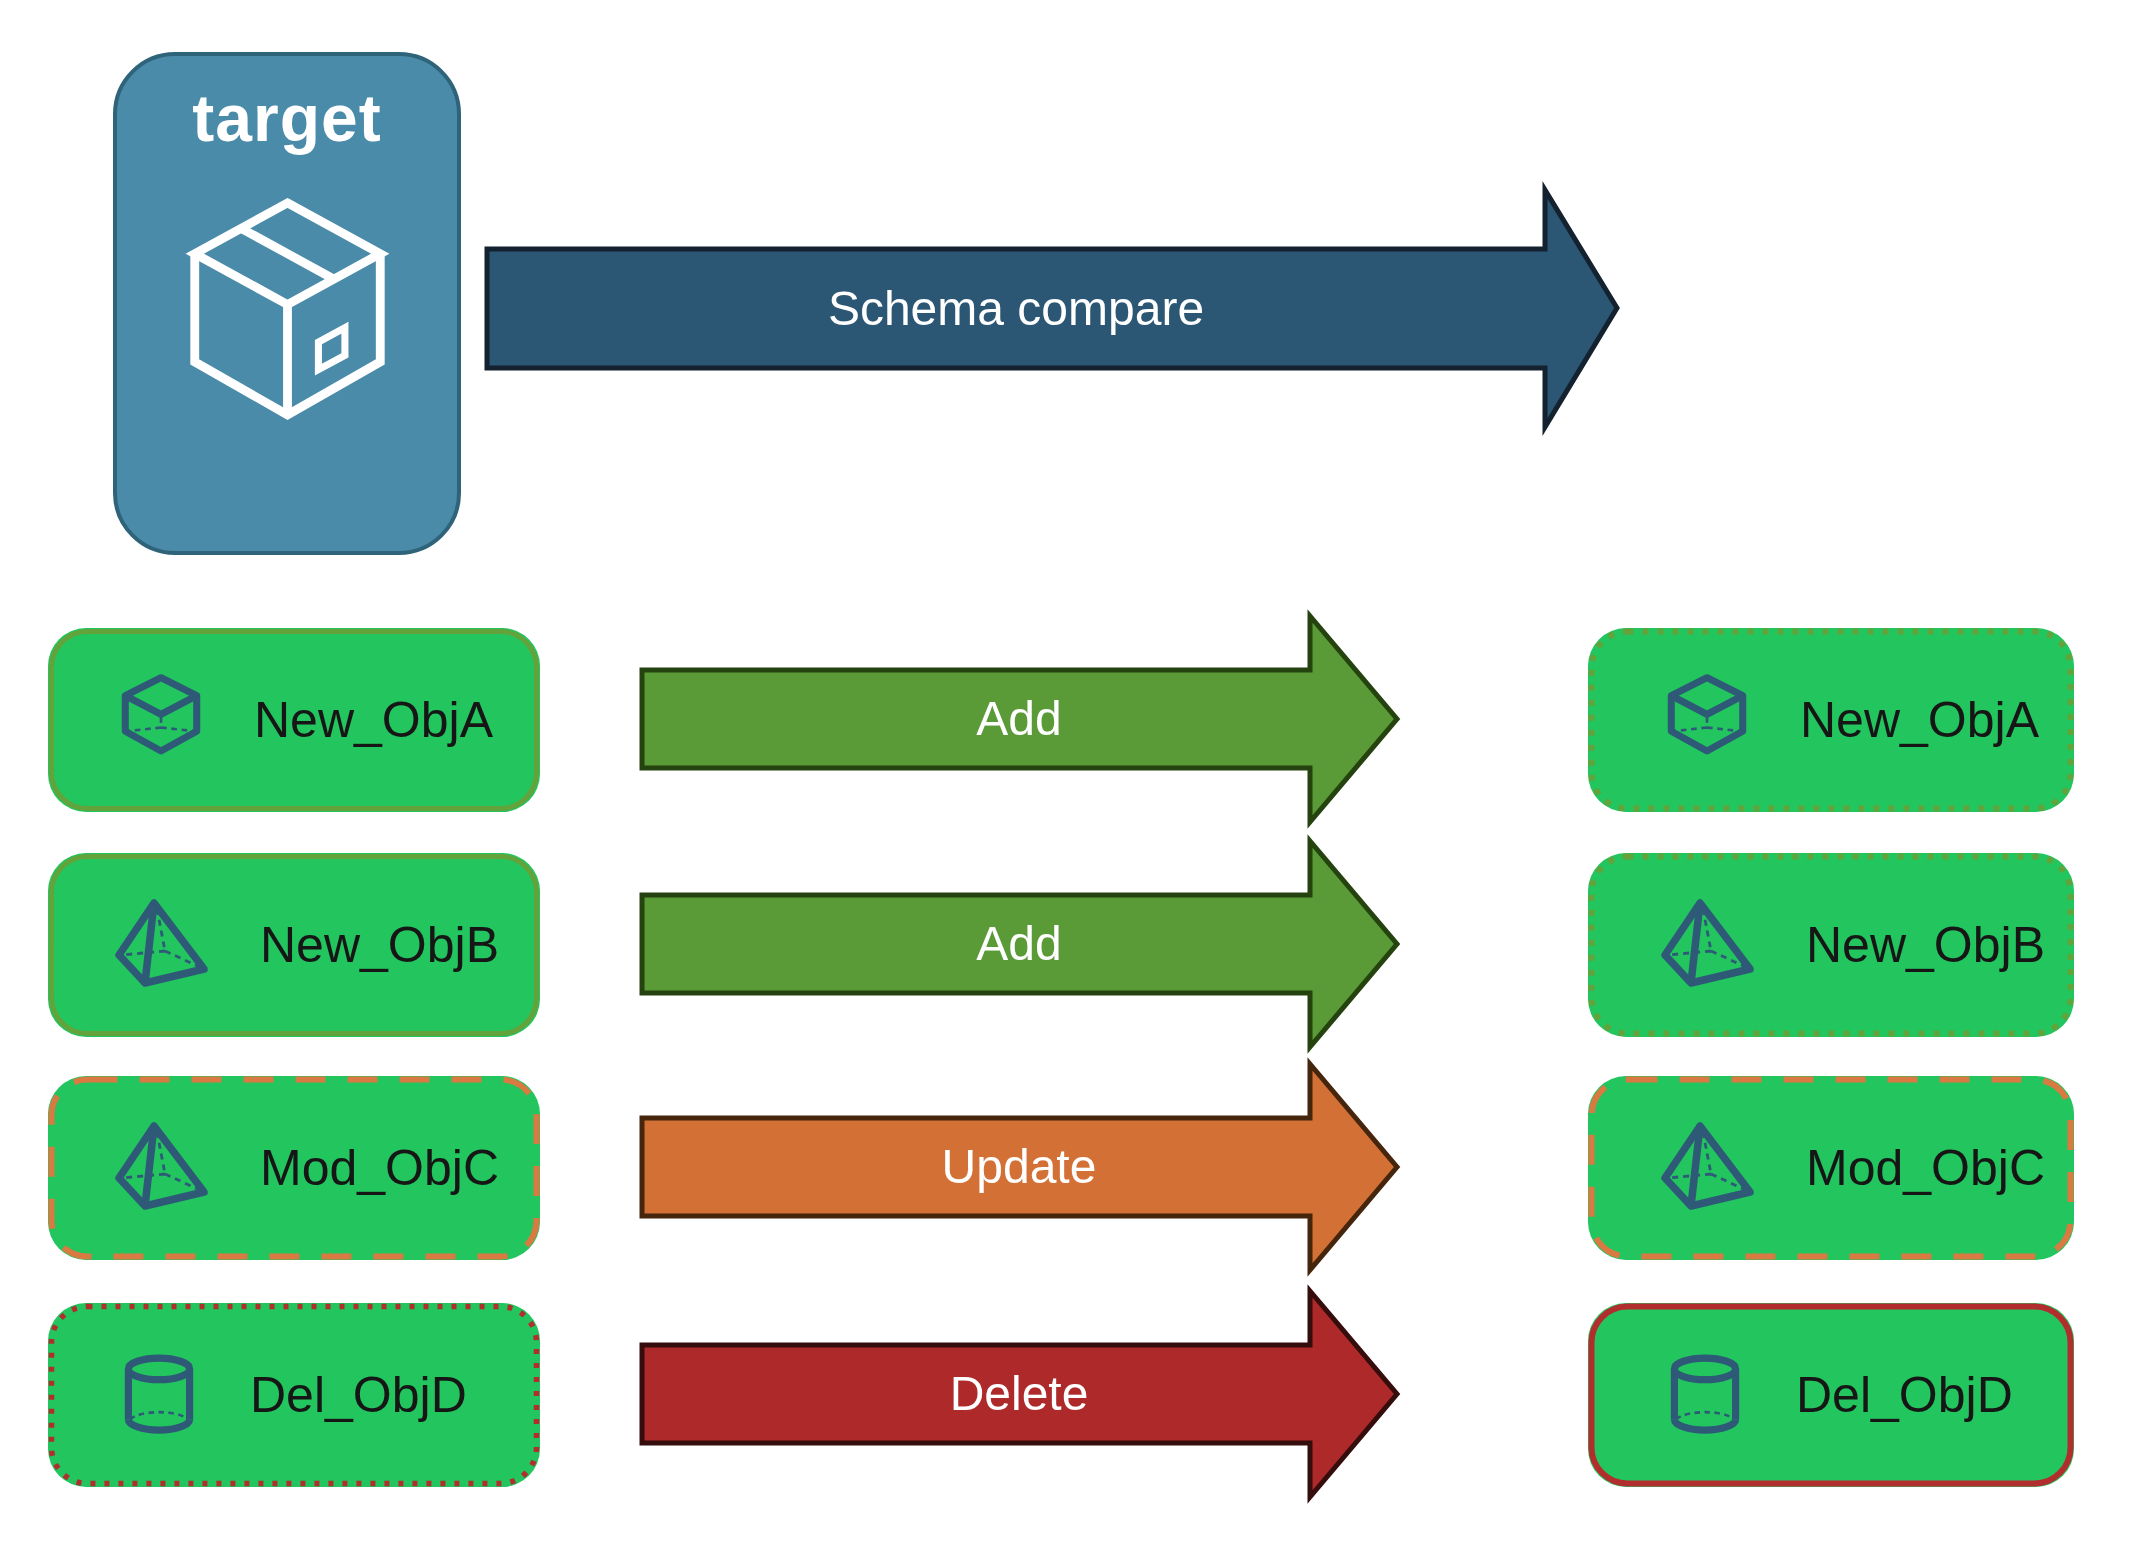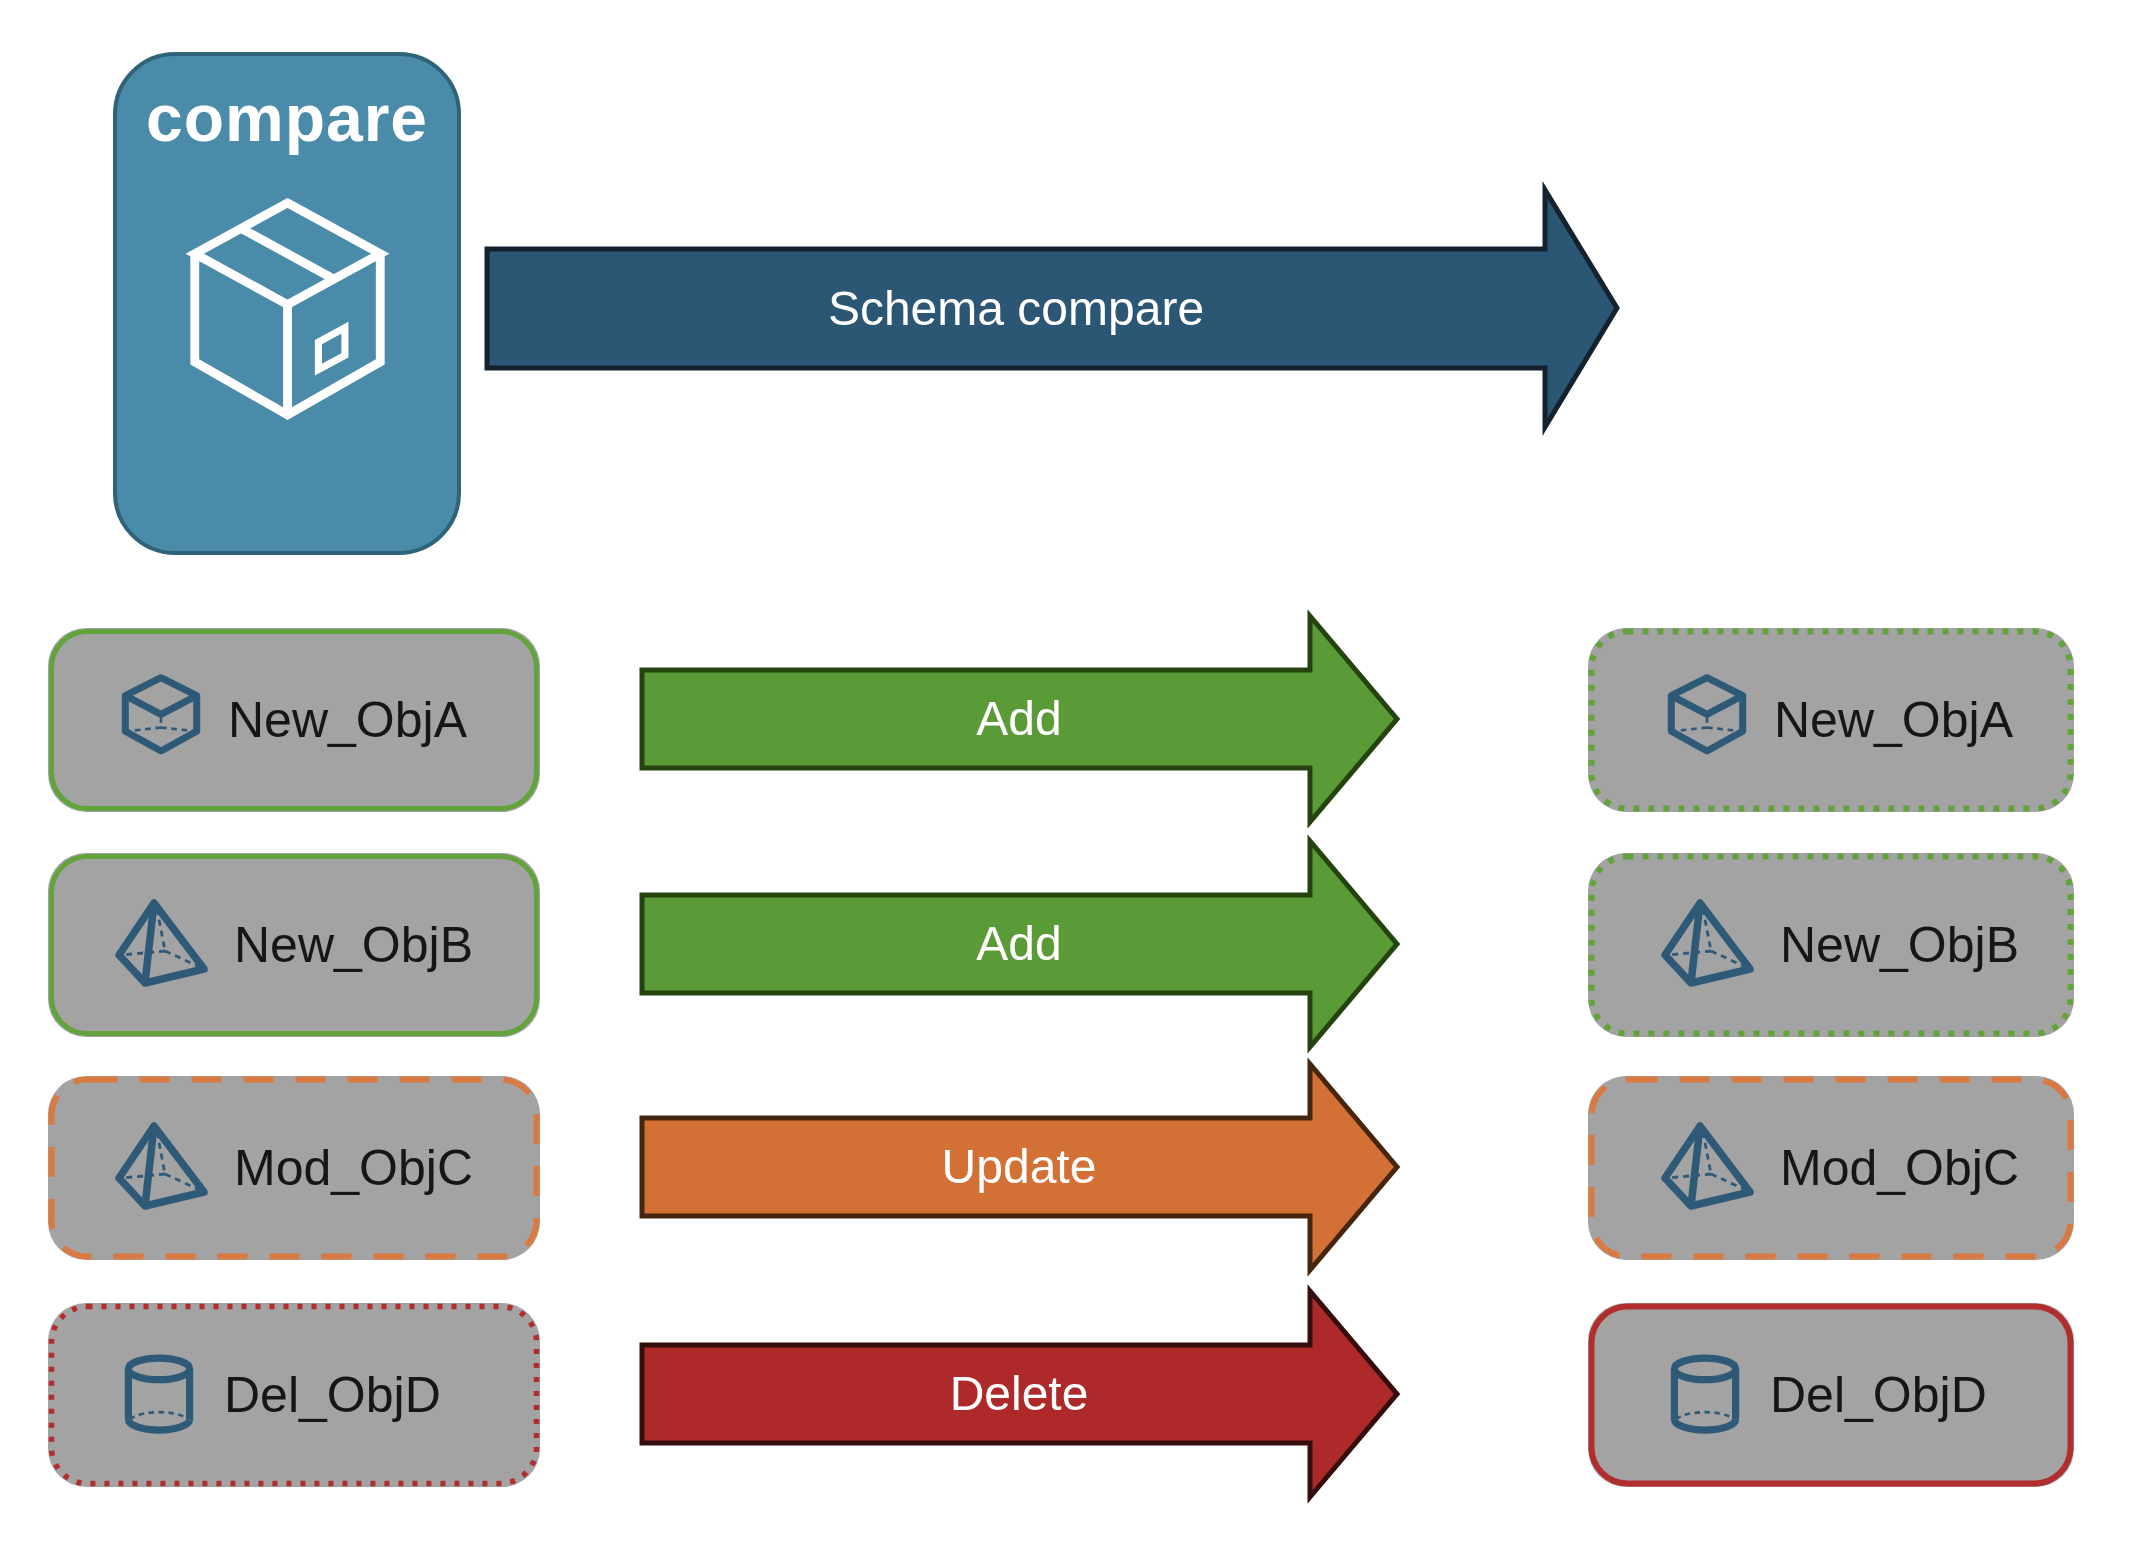--- a/index.html
+++ b/index.html
@@ -27,22 +27,22 @@
   .arrow-orange {fill:var(--orange,#d37036);      stroke:var(--orange-border,#45260d);     stroke-width:5;}
   .arrow-red    {fill:var(--red,#ae2929);         stroke:var(--red-border,#350d0d);        stroke-width:5;}
   .arrow-label{
     fill:#ffffff;font-size:48px;font-family:"Liberation Sans",sans-serif;
     text-anchor:middle;
   }
 
   
   .obj-box{
     position:absolute;box-sizing:border-box;width:492px;height:184px;
-    display:flex;align-items:center;padding-left:66px;gap:20px;
-    background:#a3a3a3;border-radius:38px;
+    display:flex;align-items:center;padding-left:66px;gap:46px;
+    background:#22c55e;border-radius:38px;
   }
   .obj-box.right{width:486px;padding-left:72px;}
   .box-border{position:absolute;left:0;top:0;}
   .box-border rect{fill:none;}
   .bdr-solid-green {stroke:var(--box-green,#62a33c); stroke-width:5;}
   .bdr-dotted-green{stroke:var(--box-green,#62a33c); stroke-width:6;   stroke-dasharray:6 9;}
   .bdr-dashed-orange{stroke:var(--box-orange,#d97a42);stroke-width:6;  stroke-dasharray:30 22;}
   .bdr-dotted-red  {stroke:var(--box-red,#b22e2e);   stroke-width:5.5; stroke-dasharray:5 9;}
   .bdr-solid-red   {stroke:var(--box-red,#b22e2e);   stroke-width:6;}
   .obj-icon{stroke:var(--icon-blue,#2e5a78);fill:none;flex:0 0 auto;}
@@ -94,21 +94,21 @@
       <path d="M84,21 L84,77" stroke-width="8" fill="none"></path>
       <path d="M16,77 A34,12 0 0 0 84,77" stroke-width="8" fill="none"></path>
       <path d="M18,77 A34,12 0 0 1 82,77" stroke-width="3" stroke-dasharray="6 5" fill="none"></path>
     </symbol>
   </defs>
 </svg>
 
 <div class="page">
 
   <div class="panel" style="left:113px;top:52px;width:348px;height:503px;">
-    <div class="panel-title">compare</div>
+    <div class="panel-title">target</div>
     <svg class="panel-icon" width="265" height="265">
       <use href="#sym-package"></use>
     </svg>
   </div>
 
 
   <svg class="arrow-layer" width="2150" height="1550">
     <polygon class="arrow-blue" points="487,249 1545,249 1545,190 1617,308 1545,427 1545,368 487,368"></polygon>
     <text class="arrow-label" x="1016" y="325">Schema compare</text>
 

